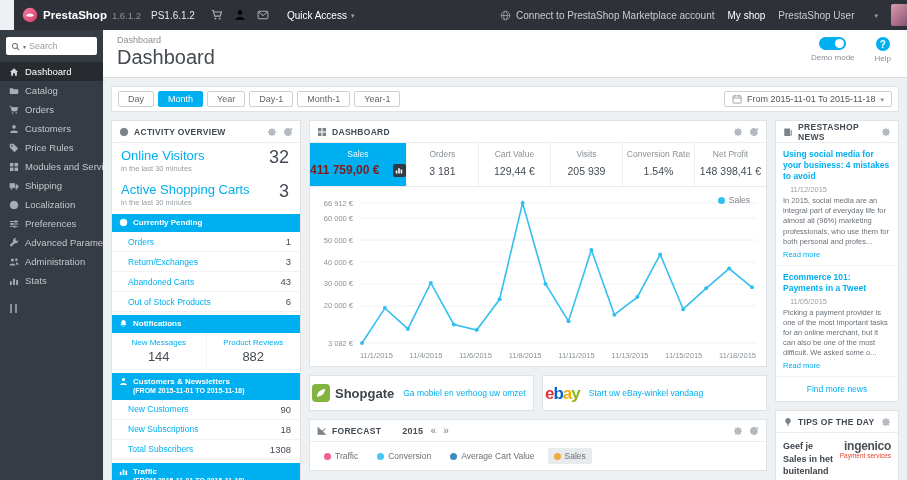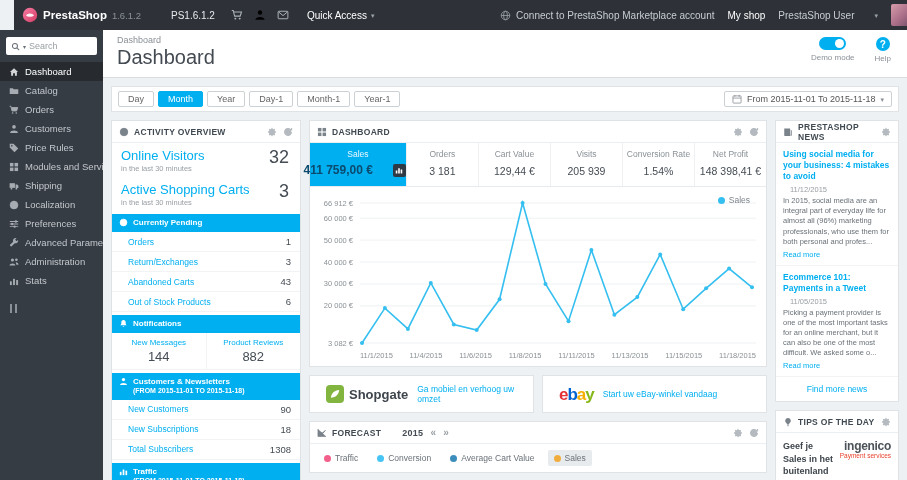--- a/index.html
+++ b/index.html
@@ -8,21 +8,21 @@
   a{text-decoration:none;cursor:pointer}
   svg{display:block}
 
   
   .topbar{position:fixed;top:0;left:14px;width:907px;height:30px;background:#2e3238;display:flex;
     align-items:center;color:#9ba1a9;z-index:20;font-size:10.5px}
   .logo{display:flex;align-items:center;gap:5px;padding:0 8px}
   .logo-mark svg{width:16px;height:16px}
   .logo-text{color:#fff;font-weight:bold;font-size:11.5px}
   .logo-ver{color:#8b9197;font-size:9.5px}
-  .shop-name{color:#e8eaec;margin-left:22px;font-size:10px}
+  .shop-name{color:#e8eaec;margin-left:2px;font-size:10px}
   .topbar-icons{display:flex;gap:11px;margin-left:16px;align-items:center}
   .topbar-icons .tico{width:12px;height:12px;color:#aeb4bb;cursor:pointer}
   .topbar-icons .tico svg{width:12px;height:12px}
   .quick-access{margin-left:18px;color:#fff;display:flex;align-items:center;gap:4px;font-size:10px}
   .caret{font-size:7px;color:#9ba1a9;line-height:1}
   .topbar-right{margin-left:auto;display:flex;align-items:center;gap:13px;padding-right:8px}
   .marketplace{color:#c7ccd2;display:flex;align-items:center;gap:5px;font-size:10px}
   .marketplace svg{width:11px;height:11px;color:#9ba1a9}
   .my-shop{color:#fff;font-size:10px}
   .user{color:#c7ccd2;display:flex;align-items:center;gap:20px;font-size:10px}
@@ -100,37 +100,37 @@
   .notif-value{font-size:13px;color:#454c54;margin-top:2px}
 
   
   .kpi-row{display:flex;border-bottom:1px solid #e8ebee;height:44px}
   .kpi{flex:1;text-align:center;border-left:1px solid #eef0f2;padding-top:6px;cursor:pointer;min-width:0}
   .kpi:first-child{border-left:none}
   .kpi-label{font-size:8.5px;color:#8a9196;white-space:nowrap}
   .kpi-value{font-size:10.5px;color:#454c54;margin-top:6px;white-space:nowrap}
   .kpi.active{flex:1.35;background:#00aff0}
   .kpi.active .kpi-label{color:#eaf8ff}
-  .kpi.active .kpi-value{color:#0c4a6e;font-size:12px;font-weight:bold;display:flex;align-items:center;justify-content:flex-end;gap:20px;margin-top:4px}
+  .kpi.active .kpi-value{color:#7f1d1d;font-size:12px;font-weight:bold;display:flex;align-items:center;justify-content:space-between;gap:4px;margin-top:4px}
   .kpi-badge{width:13px;height:13px;background:#2f3a45;border-radius:2px;display:inline-flex;align-items:center;justify-content:center;flex:none}
   .kpi-badge svg{width:8px;height:8px}
 
   
   .chart-wrap{position:relative;padding:10px 10px 6px 6px}
   .chart-legend{position:absolute;top:8px;right:16px;display:flex;align-items:center;gap:4px;font-size:8.5px;color:#7d848b}
   .legend-dot{width:7px;height:7px;border-radius:50%;background:#35bff0}
   .chart-body{display:flex}
   .y-axis{width:44px;position:relative;height:150px;flex:none}
   .y-axis span{position:absolute;right:7px;font-size:7.5px;color:#8a9196;white-space:nowrap}
   .plot{flex:1;min-width:0}
   .x-axis{display:flex;justify-content:space-between;margin-left:44px;padding-top:4px;font-size:7.5px;color:#8a9196}
 
   
   .promo-row{display:flex;gap:8px;margin-top:8px}
-  .promo{flex:1;display:flex;align-items:center;gap:9px;padding:8px 16px}
+  .promo{flex:1;display:flex;align-items:center;gap:9px;padding:8px 2px}
   .shopgate-logo{display:flex;align-items:center;gap:5px;font-size:13px;font-weight:bold;color:#3e454c}
   .shopgate-logo .slogo{width:18px;height:18px}
   .shopgate-logo .slogo svg{width:18px;height:18px}
   .promo-link{font-size:8.5px;color:#00aff0;line-height:1.2}
   .ebay-logo{font-size:17px;font-weight:bold;letter-spacing:-1px;line-height:1}
 
   
   .forecast-extra{display:flex;align-items:flex-end;gap:7px;margin-left:16px}
   .forecast-year{font-weight:bold;color:#454c54;font-size:9px}
   .fnav{color:#9aa0a5;font-size:10px;cursor:pointer;line-height:1}

